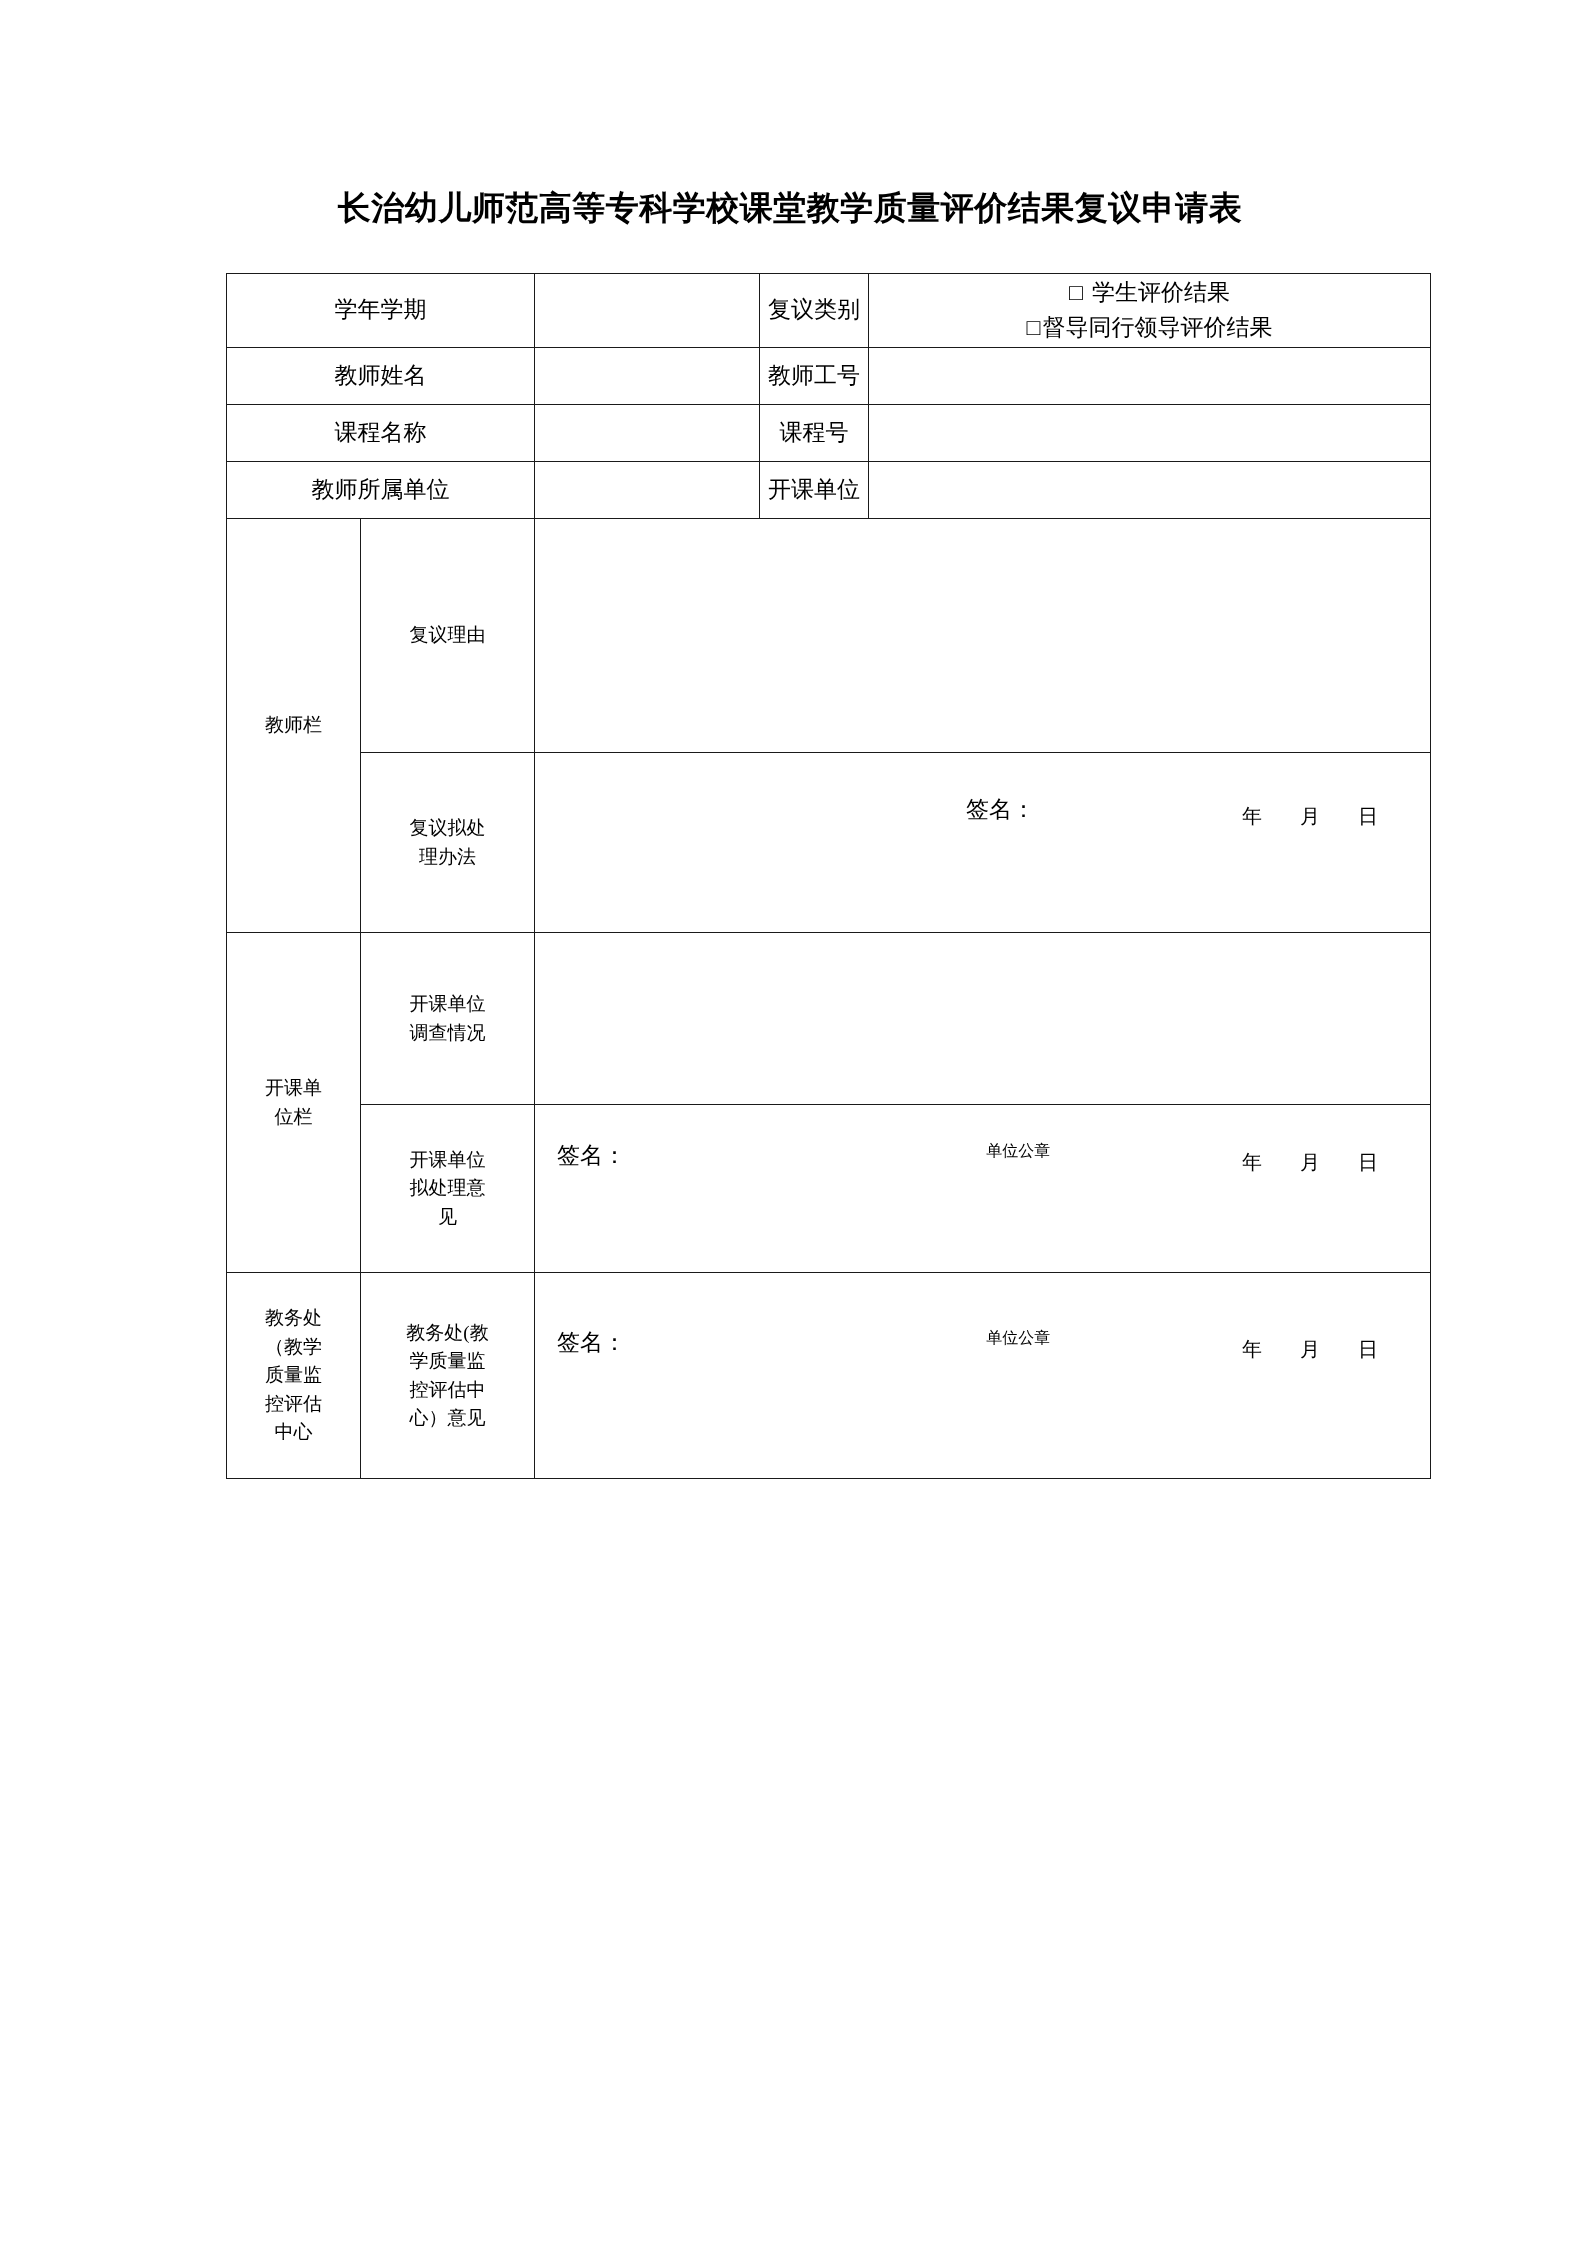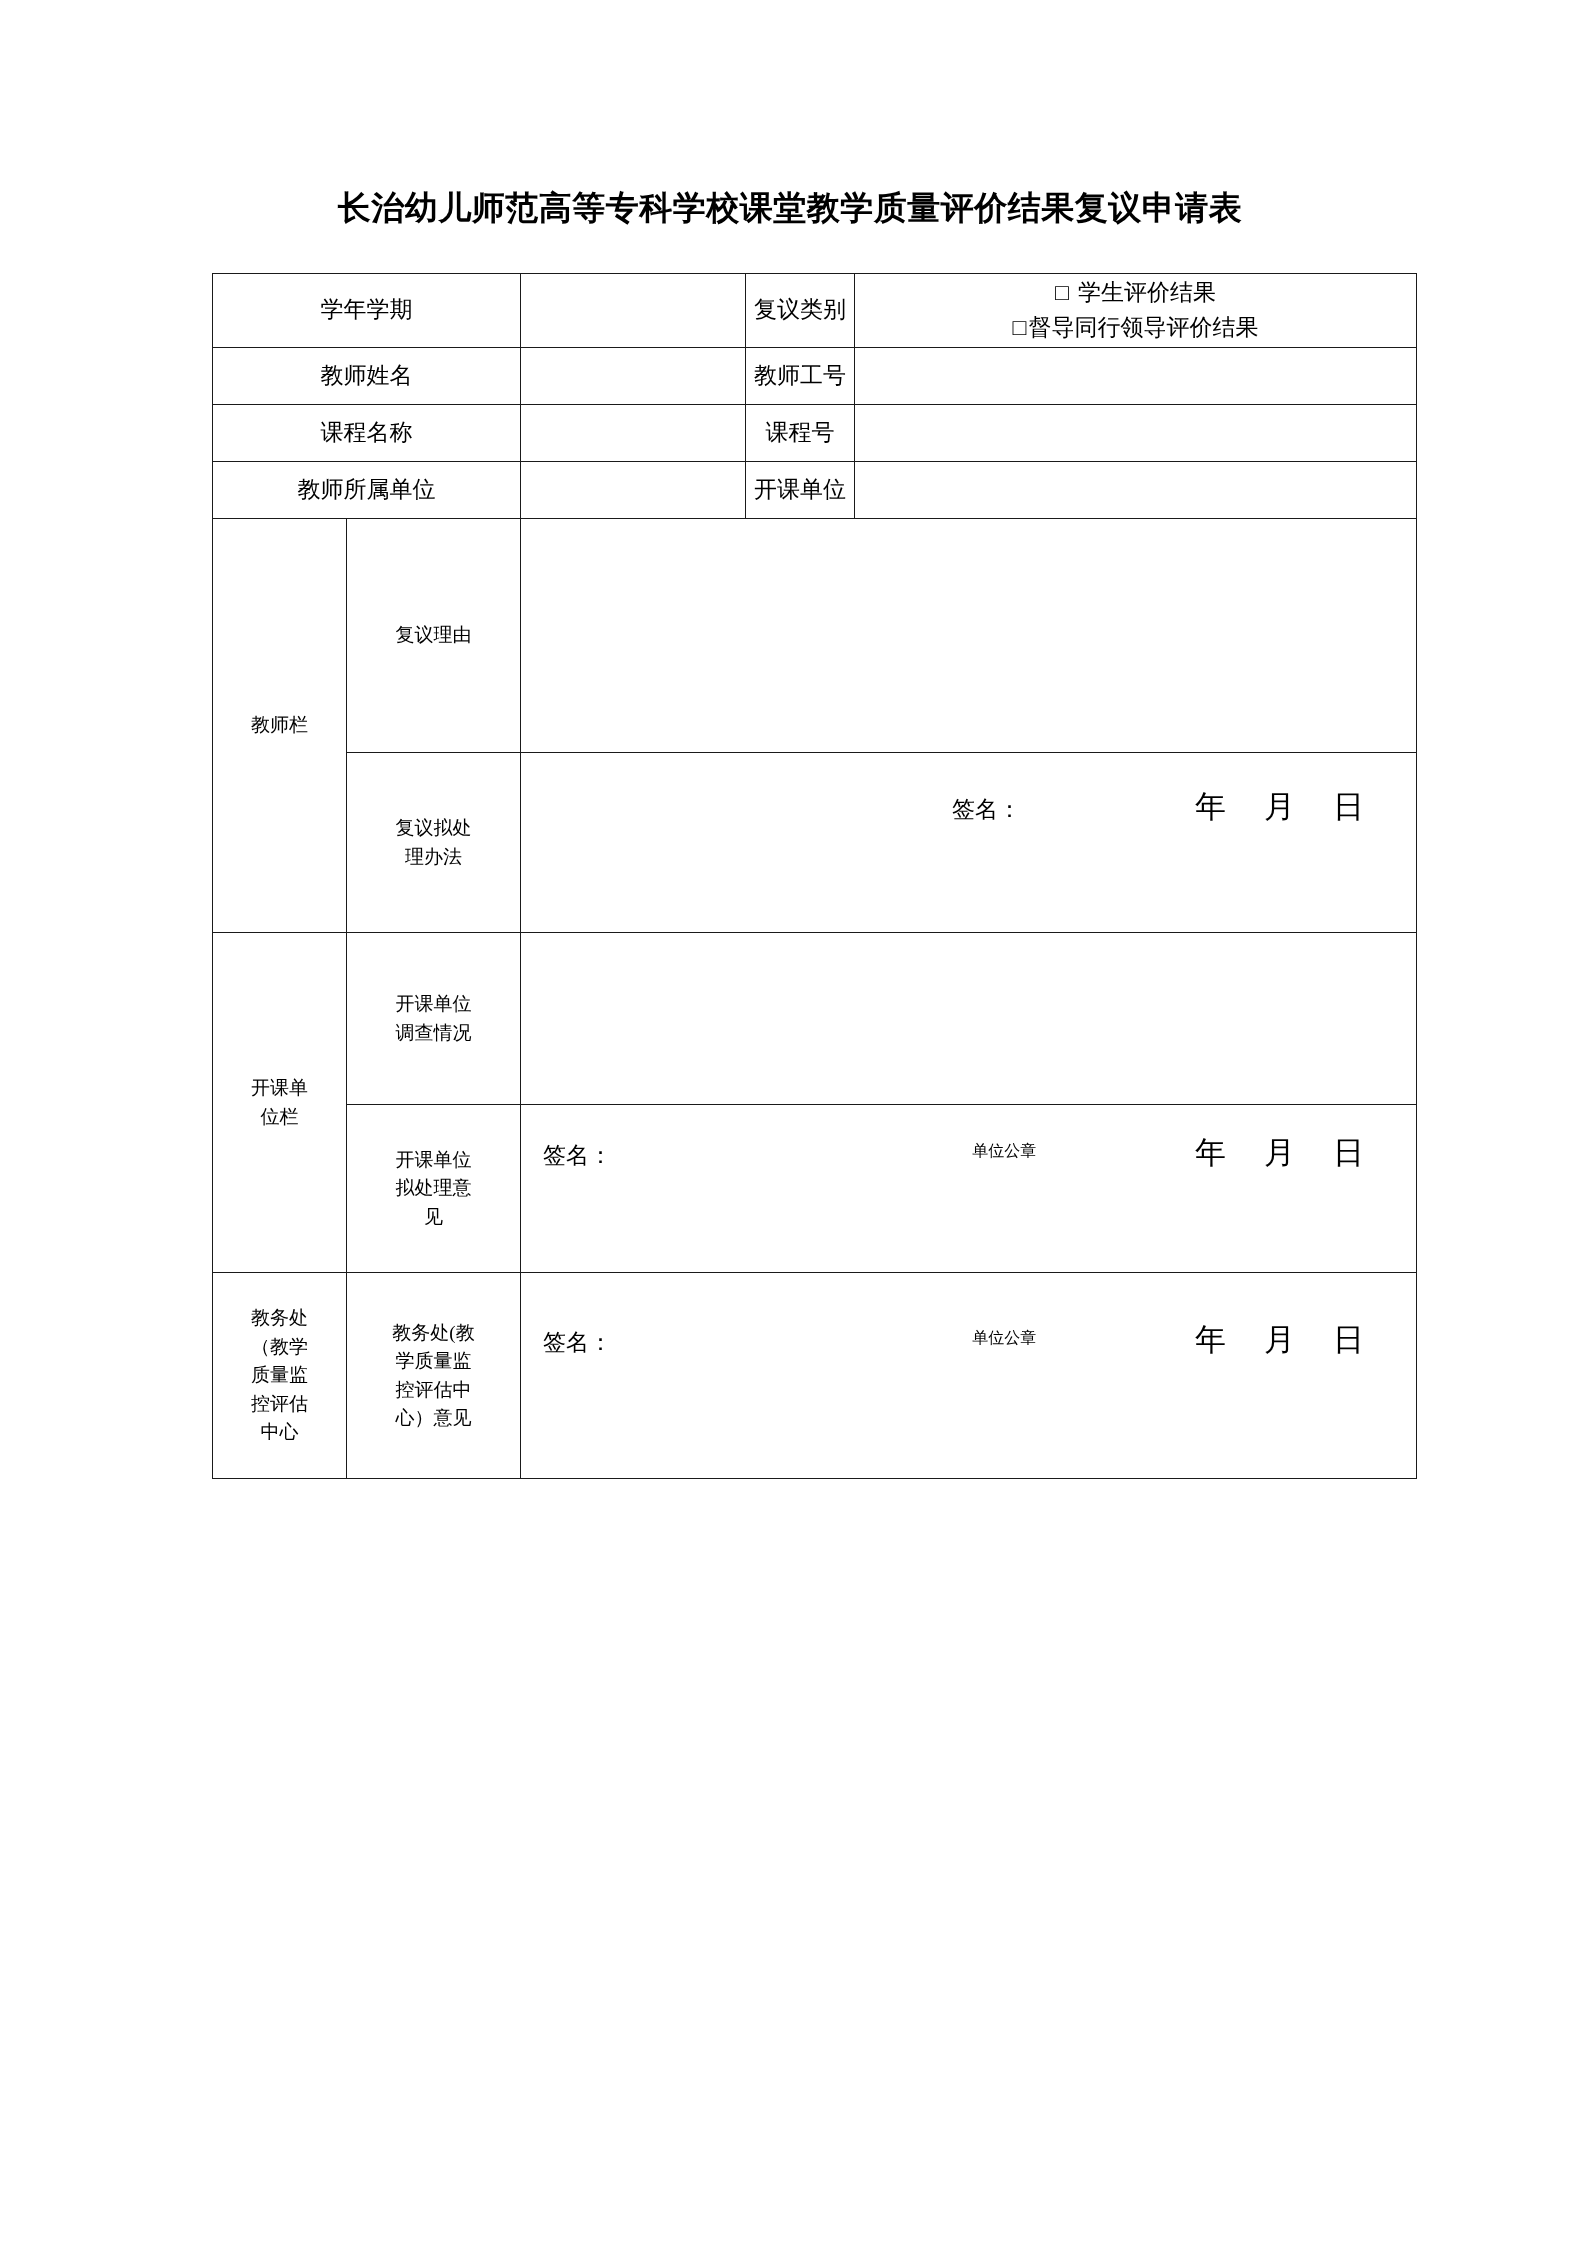--- a/index.html
+++ b/index.html
@@ -34,21 +34,21 @@
     font-size: 33px;
     font-weight: bold;
     letter-spacing: 0.5px;
     line-height: 1.25;
     white-space: nowrap;
     font-family: "Liberation Serif", "DejaVu Serif", serif;
   }
 
   .form-table {
     position: absolute;
-    left: 212px;
+    left: 226px;
     top: 273px;
     width: 1130px;
     border-collapse: collapse;
     table-layout: fixed;
     font-size: 23px;
     font-family: "Liberation Serif", "DejaVu Serif", serif;
   }
   .form-table td {
     border: 1.6px solid #1a1a1a;
     padding: 0;
@@ -124,21 +124,21 @@
     left: 54%;
     top: 0;
     transform: translateX(-50%);
     font-size: 16px;
     white-space: nowrap;
   }
   .date-row {
     position: absolute;
     right: 52px;
     bottom: 12px;
-    font-size: 31px;
+    font-size: 20px;
     white-space: nowrap;
     letter-spacing: 0;
     margin-top: 46px;
   }
   .date-row span { display: inline-block; }
   .date-row .d-y { margin-right: 38px; }
   .date-row .d-m { margin-right: 38px; }
 
   .only-sig {
     position: relative;

